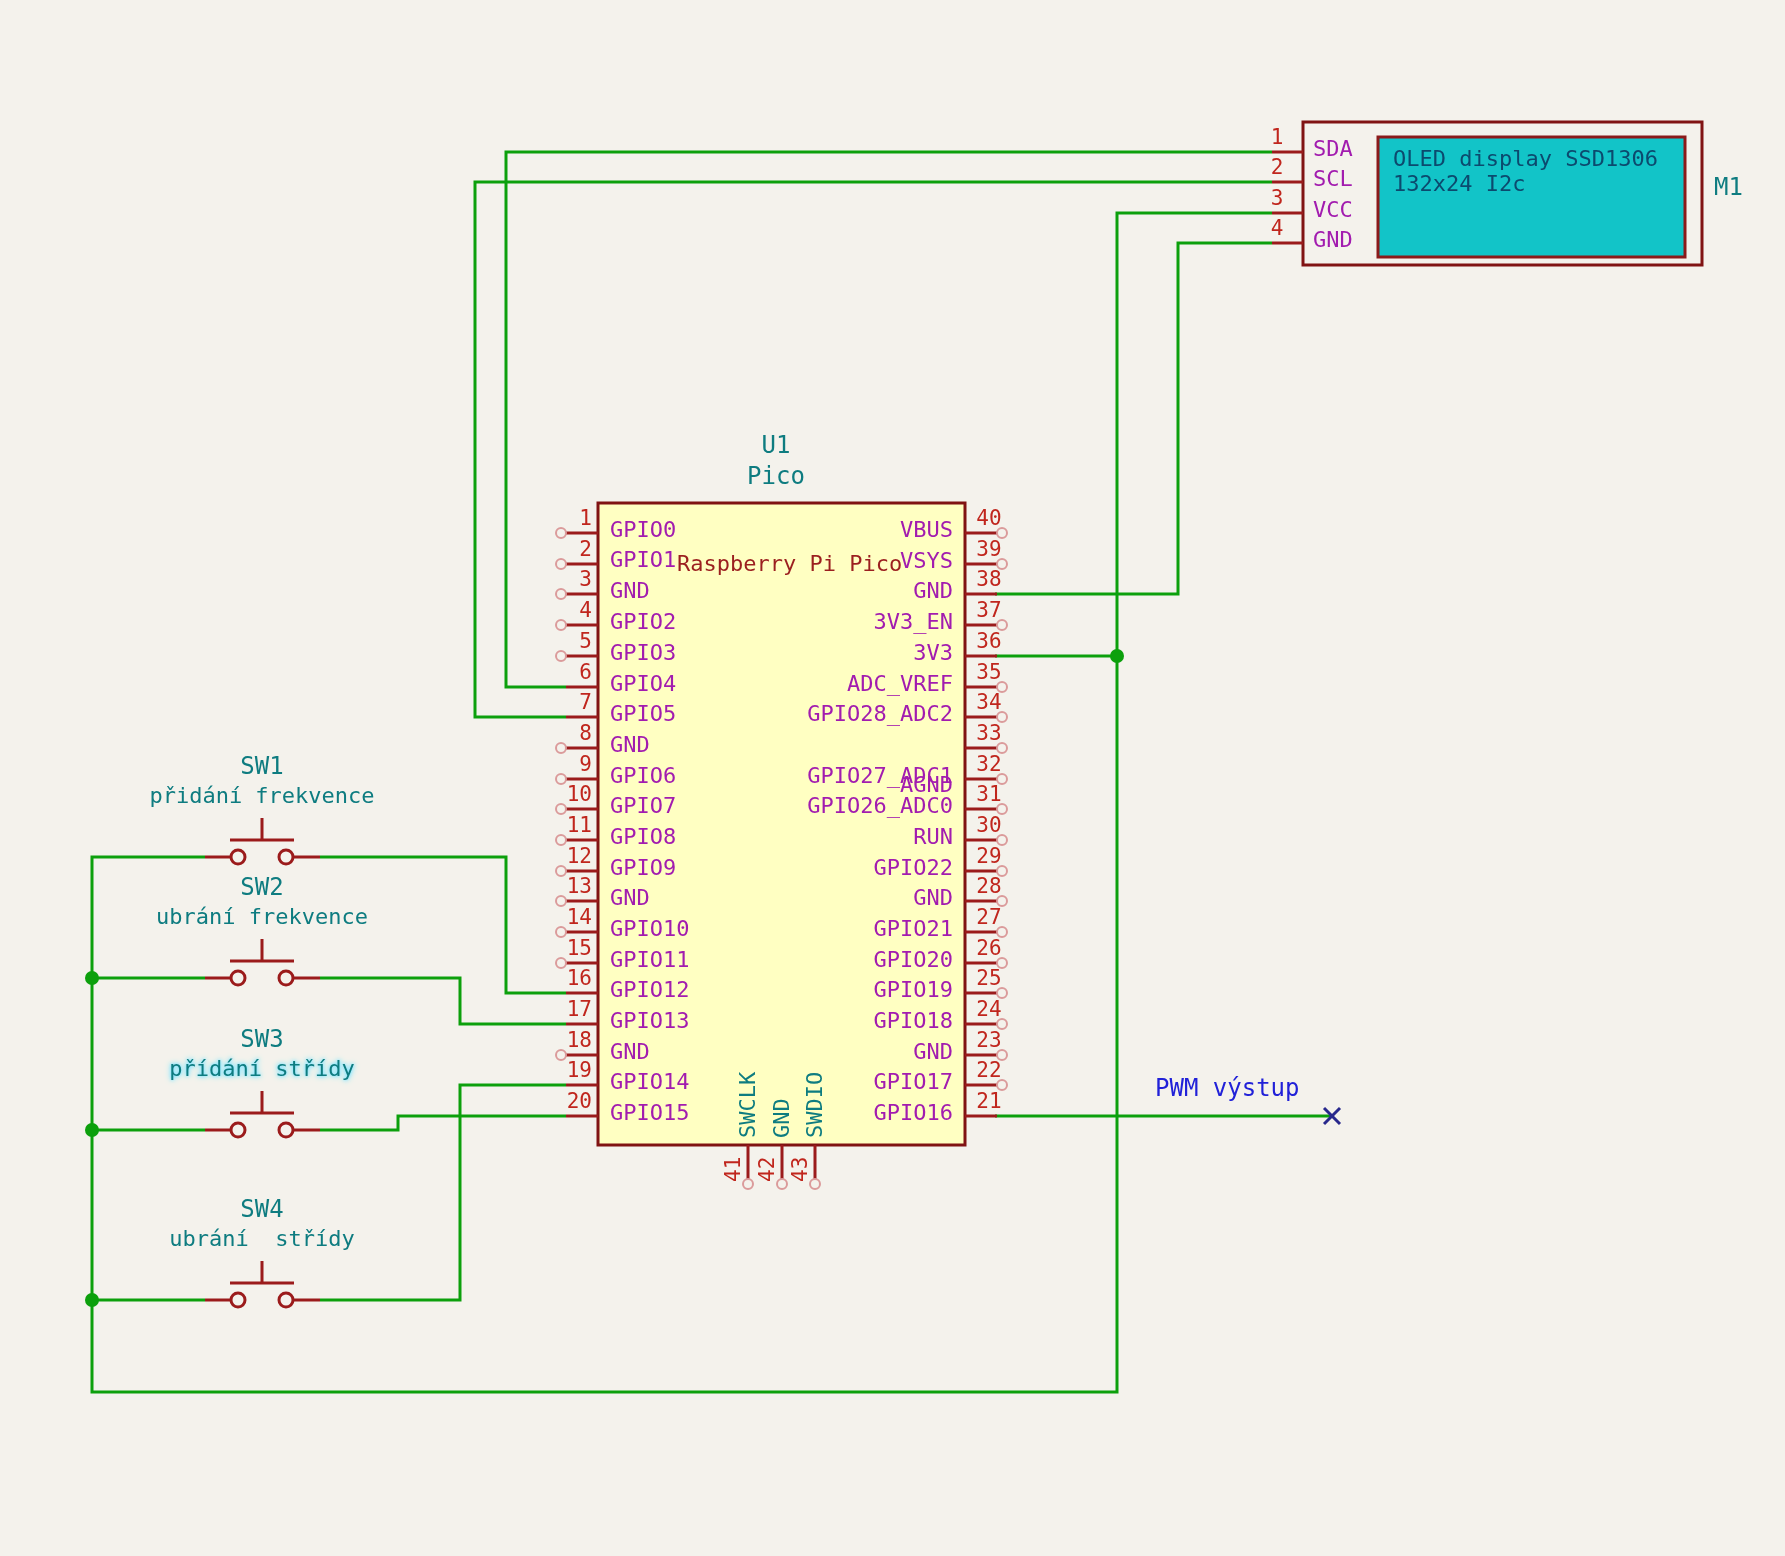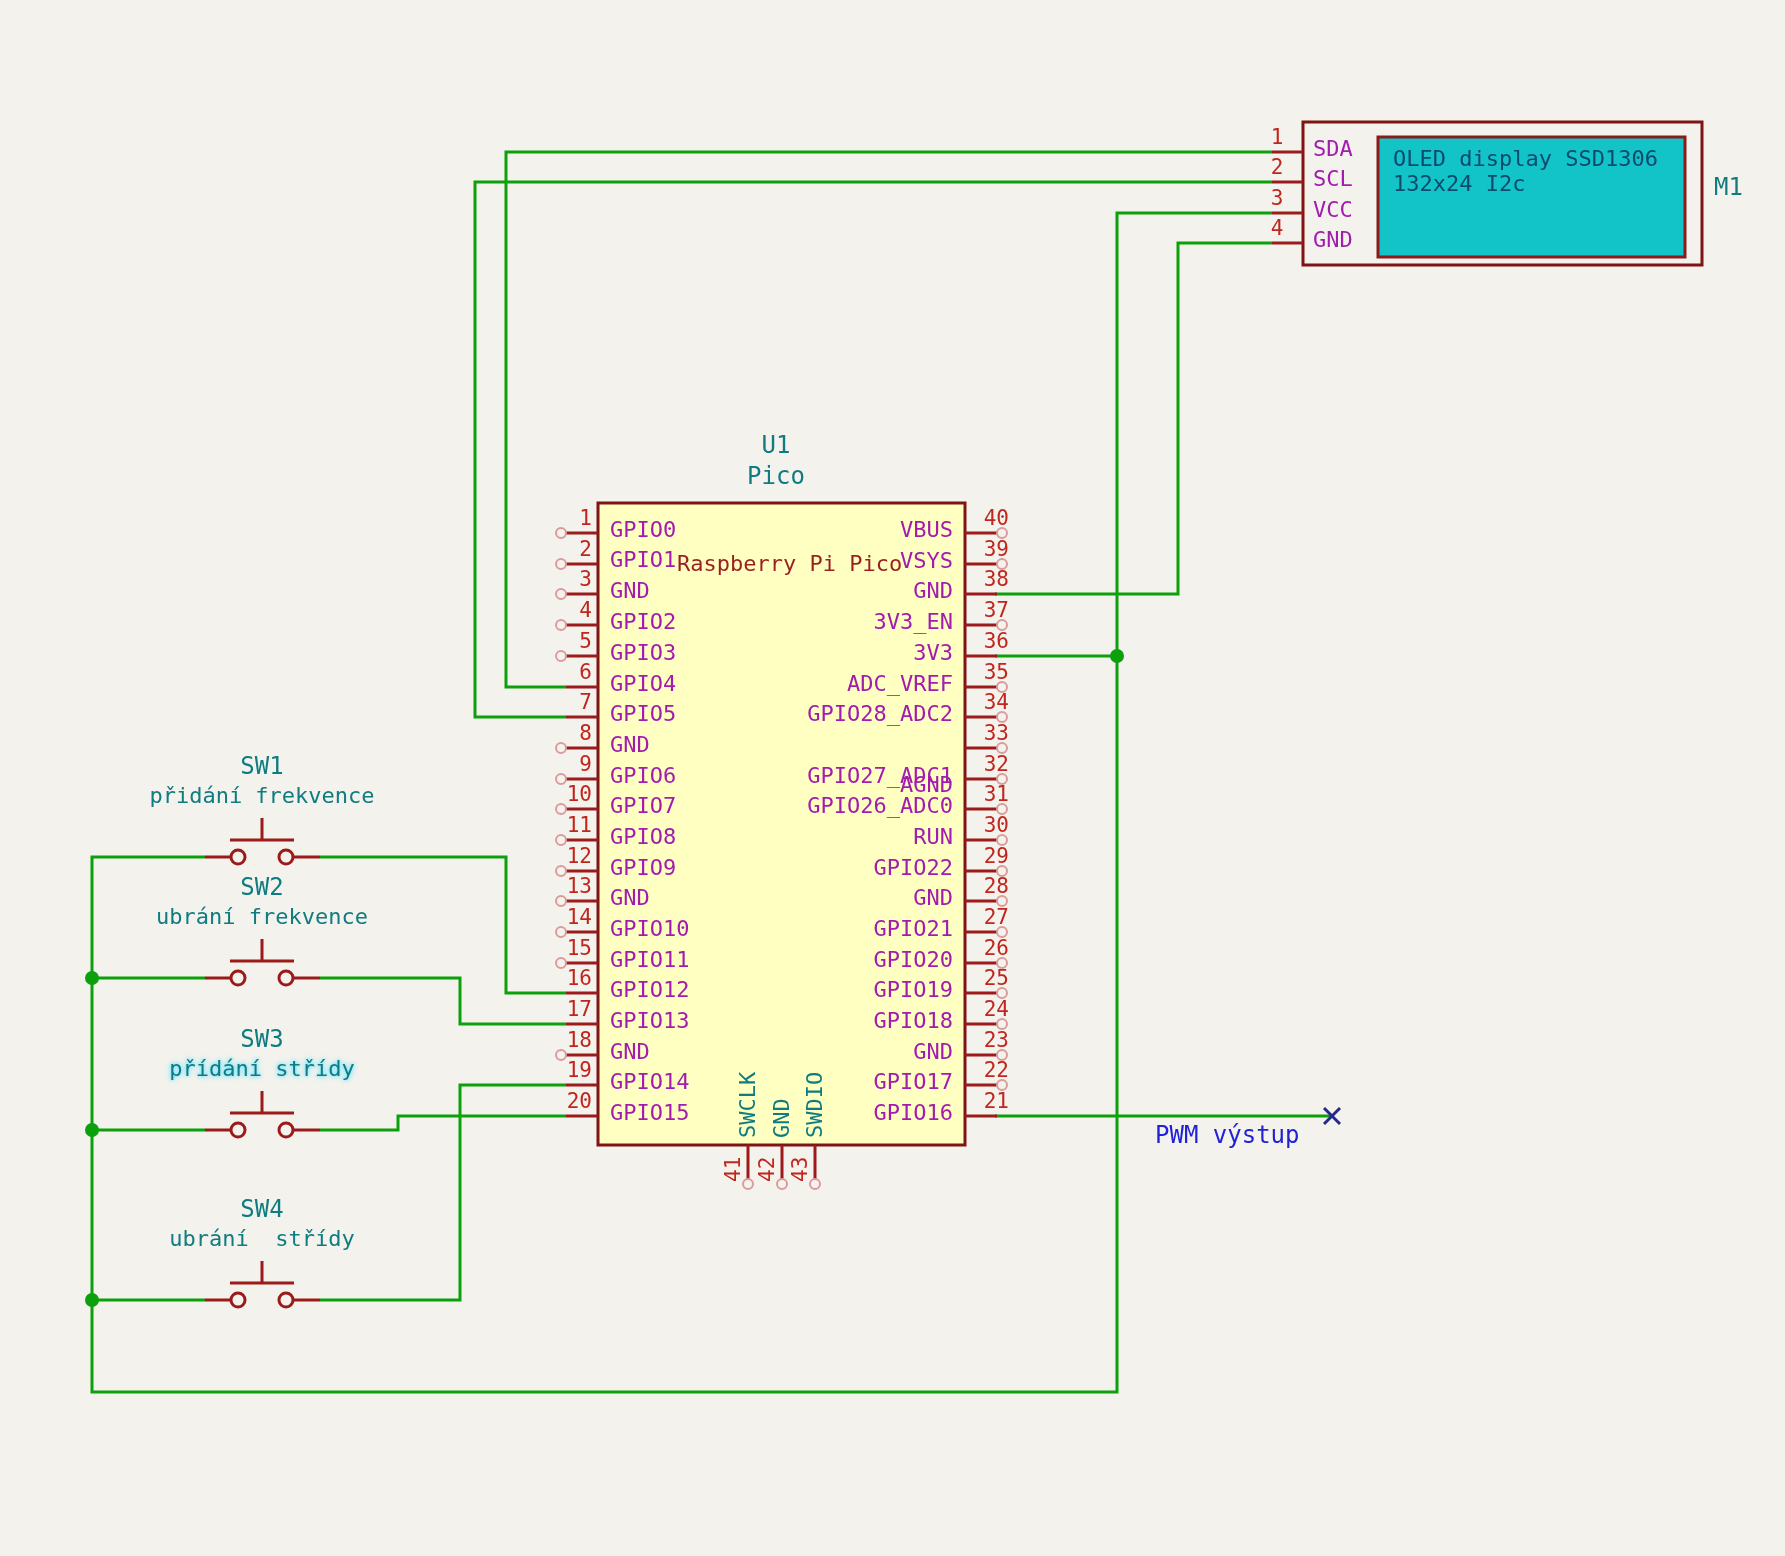--- a/index.html
+++ b/index.html
@@ -1,39 +1,39 @@
 <!DOCTYPE html>
 <html><head>
 <meta charset="utf-8">
 <style>
   html,body{margin:0;padding:0;background:#F4F2EC;}
   #stage{position:relative;width:1785px;height:1556px;background:#F4F2EC;overflow:hidden;
          font-family:"DejaVu Sans Mono",monospace;}
   #wires-svg{position:absolute;left:0;top:0;}
   .num{position:absolute;font-size:21px;line-height:22px;color:#C0261D;}
   .num.l{left:558px;width:34px;text-align:right;}
-  .num.r{left:969px;width:40px;text-align:right;}
+  .num.r{left:969px;width:40px;text-align:center;}
   .num.c{left:1262px;width:30px;text-align:center;}
   .pname{position:absolute;font-size:22px;line-height:24px;color:#a21caf;white-space:pre;}
   .pname.l{left:610px;}
   .pname.r{left:698px;width:255px;text-align:right;}
   .pname.o{left:1313px;}
   .vtext{position:absolute;height:26px;line-height:26px;font-size:22px;color:#0E7C80;
          transform:rotate(-90deg);transform-origin:0 100%;white-space:pre;}
   .vnum{position:absolute;height:26px;line-height:26px;font-size:21px;color:#C0261D;
         transform:rotate(-90deg);transform-origin:0 100%;white-space:pre;}
   .ref{position:absolute;font-size:24px;line-height:26px;color:#0E7C80;}
   .ctr{width:400px;text-align:center;left:62px;}
   .picoref{width:200px;text-align:center;left:676px;}
   .swdesc{position:absolute;font-size:22px;line-height:24px;color:#0E7C80;white-space:pre;
           width:400px;text-align:center;left:62px;}
   .swdesc.hl{text-shadow:0 0 3px #7FE4FF,0 0 5px #7FE4FF,0 0 7px #9FEBFF;}
   .bodytxt{position:absolute;font-size:22px;line-height:24px;color:#9B1F1F;white-space:pre;}
   .bluetxt{position:absolute;font-size:22px;line-height:25px;color:#0c4a6e;white-space:pre;}
-  .netlbl{position:absolute;font-size:24px;line-height:26px;color:#2121D8;white-space:pre;margin-top:47px;}
+  .netlbl{position:absolute;font-size:24px;line-height:26px;color:#2121D8;white-space:pre;}
 </style>
 </head>
 <body>
 
 <div id="stage">
 
   <svg id="wires-svg" width="1785" height="1556" viewBox="0 0 1785 1556">
 
     <g>
       <rect x="598" y="503" width="367" height="642" fill="#FFFFC2" stroke="#801313" stroke-width="3"></rect>

